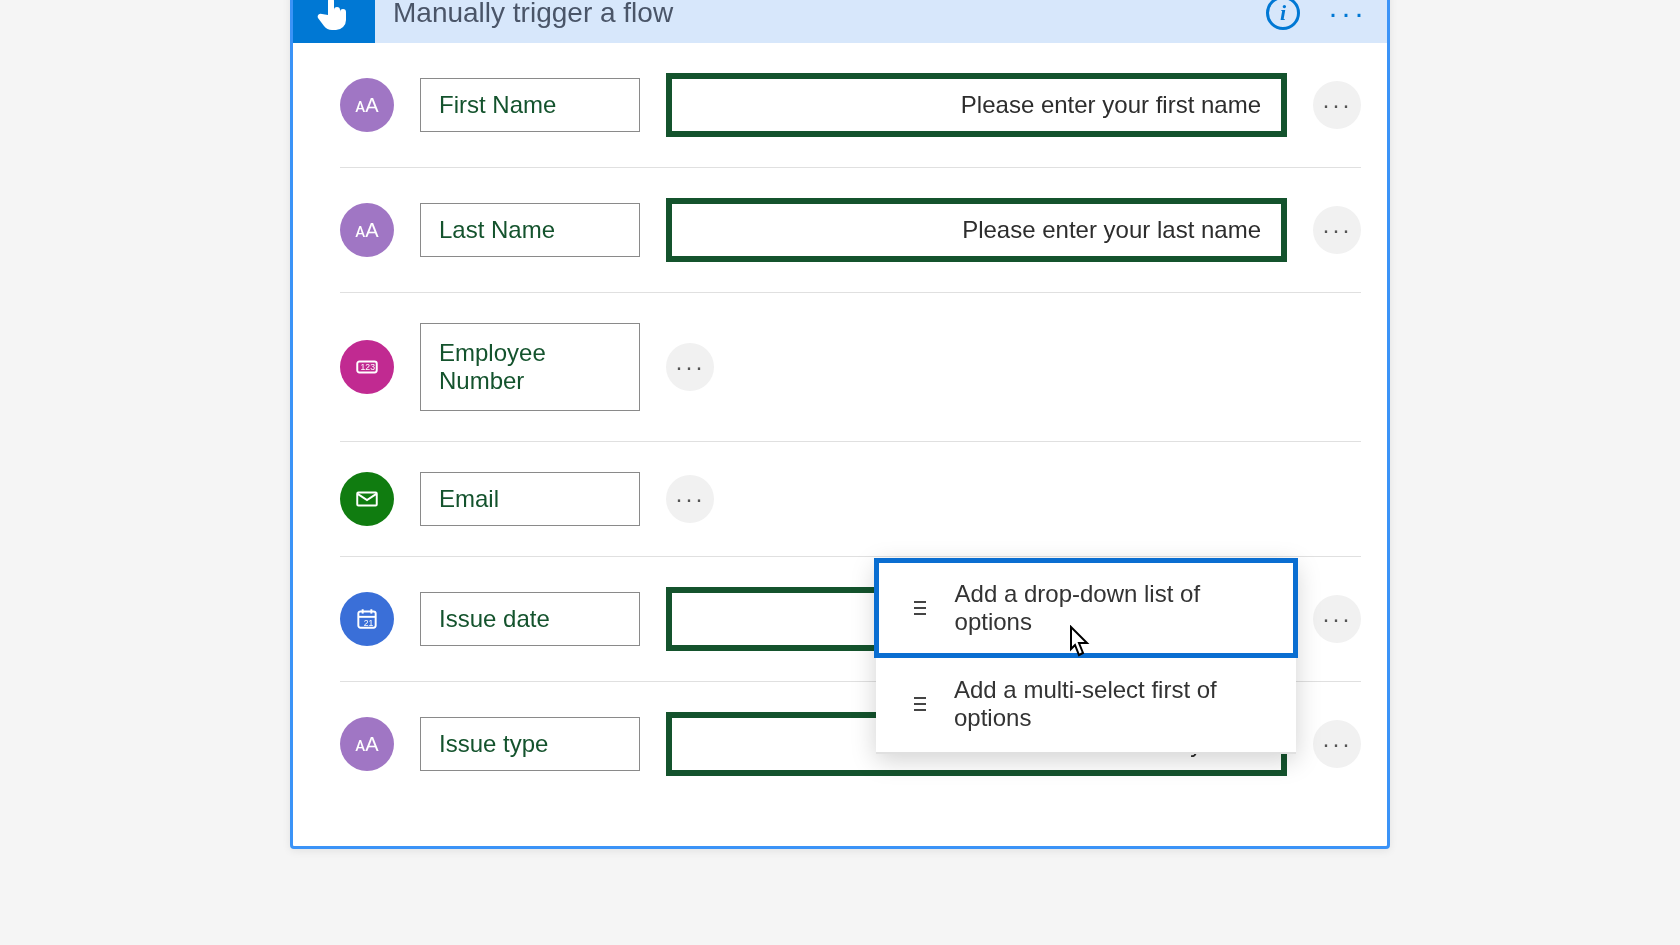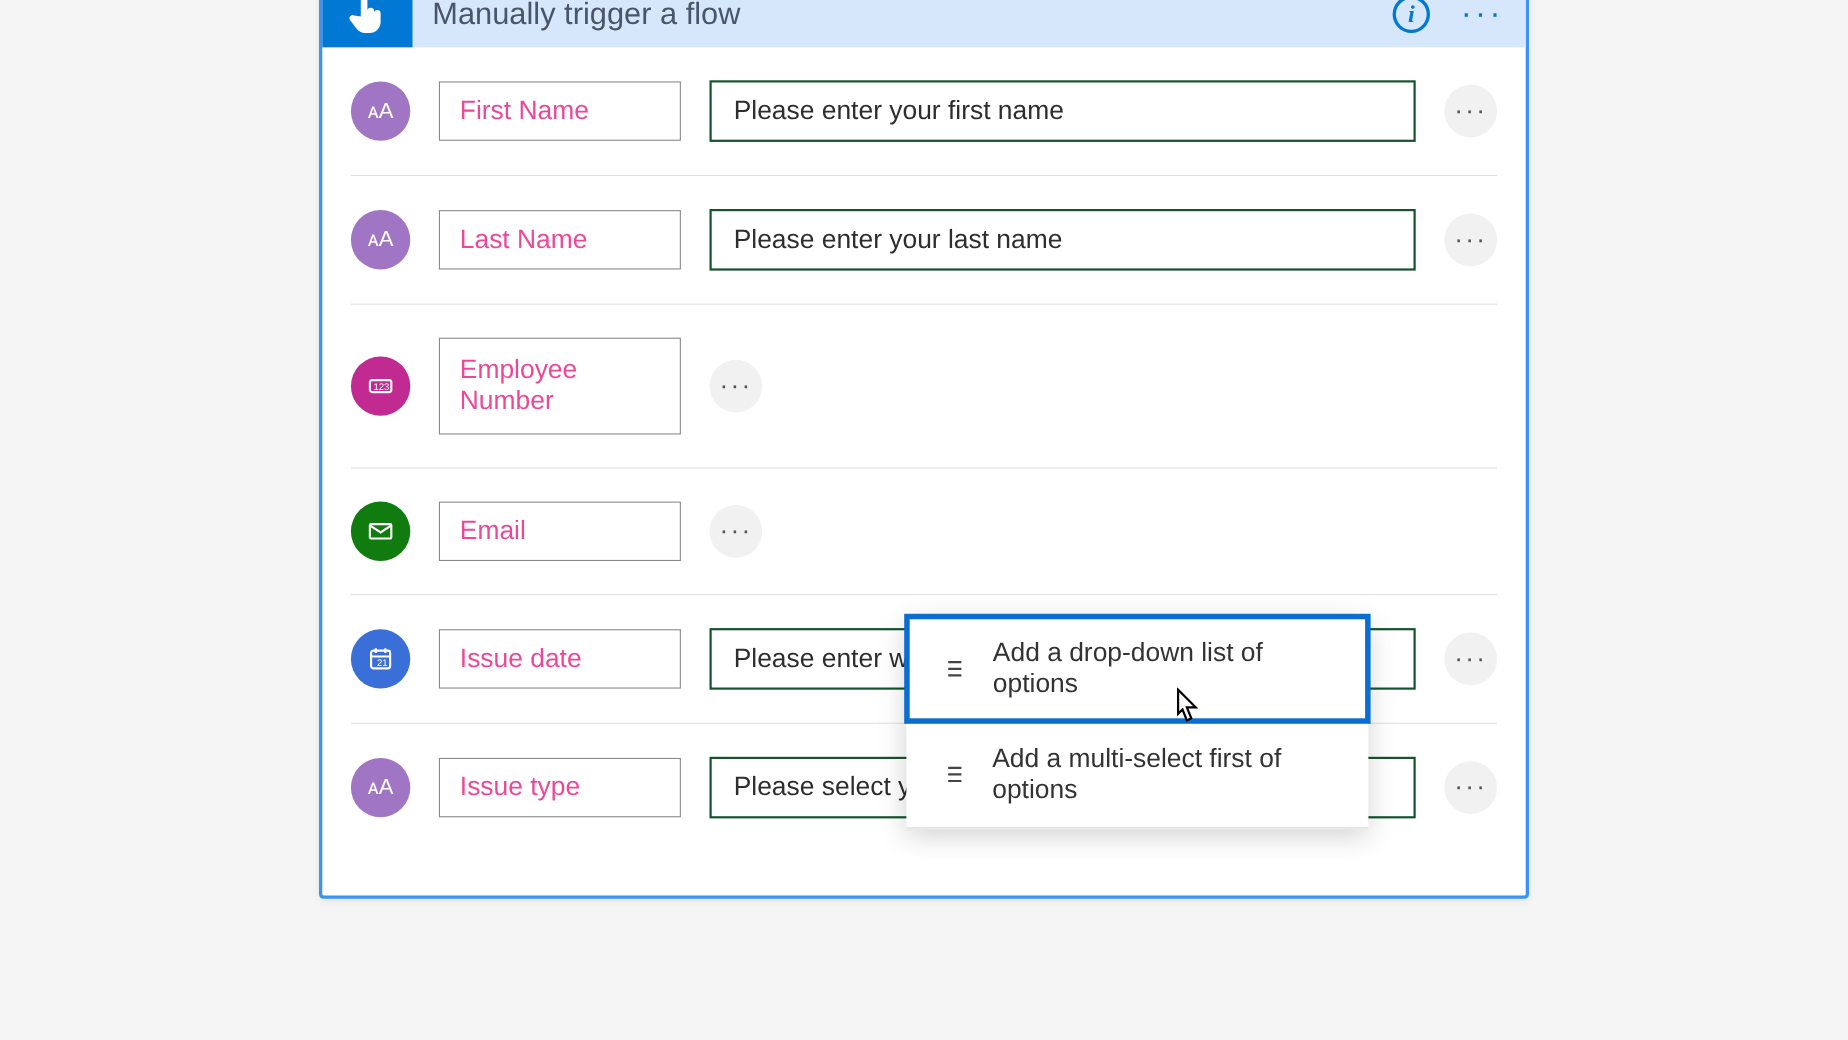--- a/index.html
+++ b/index.html
@@ -50,21 +50,21 @@
       color: #0078d4; font-weight: bold; font-size: 22px; margin-right: 28px;
       font-family: Georgia, serif; font-style: italic;
     }
     .header-more {
       color: #0078d4;
       font-size: 30px;
       letter-spacing: 3px;
       cursor: pointer;
     }
 
-    .rows { padding: 0 26px 40px 26px; }
+    .rows { padding: 0 26px 40px 26px; margin-left: 21px; }
     .row {
       display: flex;
       align-items: center;
       gap: 26px;
       padding: 30px 0;
       border-bottom: 1px solid #e0e0e0;
     }
     .row:last-child { border-bottom: none; }
 
     .type-icon {
@@ -77,45 +77,45 @@
     .type-number { background: #c12a91; }
     .type-email { background: #107c10; }
     .type-date { background: #3a6fd8; }
     .type-icon svg { width: 26px; height: 26px; fill: none; stroke: #fff; stroke-width: 1.8; }
 
     .field-name {
       width: 220px; min-height: 54px;
       border: 1px solid #8a8a8a;
       padding: 12px 18px;
       font-size: 24px;
-      color: #ec4899;
+      color: #14532d;
       display: flex; align-items: center;
       flex-shrink: 0;
     }
     .field-placeholder {
       flex: 1; min-height: 54px;
-      border: 2px solid #14532d;
+      border: 6px solid #14532d;
       padding: 12px 20px;
       font-size: 24px;
       color: #2d2d2d;
-      display: flex; align-items: flex-start;
+      display: flex; align-items: flex-start; justify-content: flex-end;
     }
     .row-menu {
       width: 48px; height: 48px; min-width: 48px;
       border-radius: 50%;
       background: #f1f1f1;
       display: flex; align-items: center; justify-content: center;
       color: #555; font-size: 24px; letter-spacing: 2px;
       cursor: pointer;
       flex-shrink: 0;
     }
 
     .context-menu {
       position: absolute;
-      left: 824px;
+      left: 876px;
       top: 560px;
       width: 420px;
       background: #fff;
       box-shadow: 0 6px 24px rgba(0,0,0,0.18);
       z-index: 50;
     }
     .ctx-item {
       display: flex; align-items: center;
       gap: 24px;
       padding: 20px 30px;

